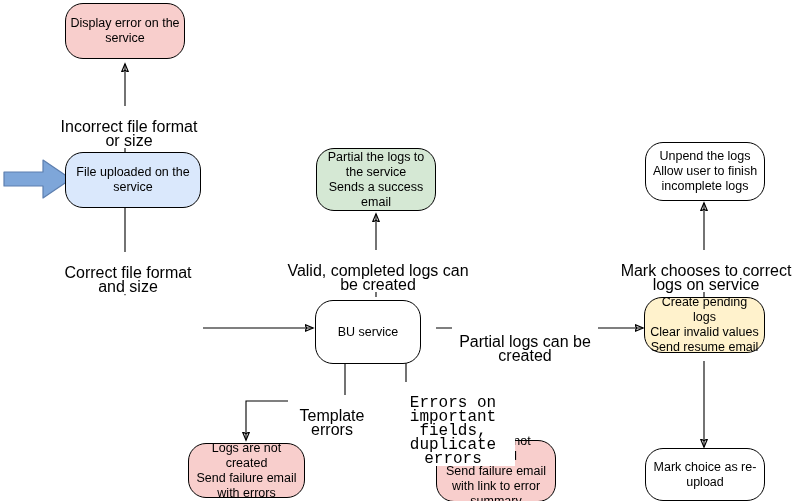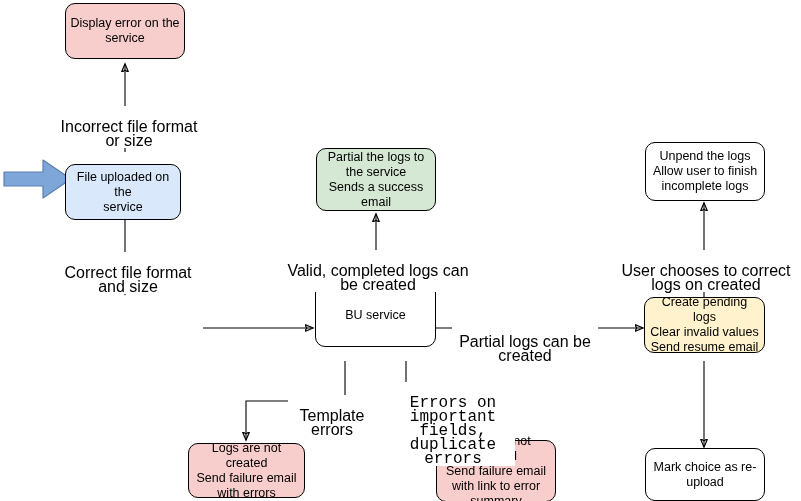--- a/index.html
+++ b/index.html
@@ -12,21 +12,21 @@
     width: 801px;
     height: 501px;
     background: #ffffff;
     overflow: hidden;
     font-family: "Liberation Sans", sans-serif;
   }
   .node {
     position: absolute;
     box-sizing: border-box;
     border: 1px solid #000000;
-    border-radius: 10px;
+    border-radius: 18px;
     display: flex;
     align-items: center;
     justify-content: center;
     text-align: center;
     font-size: 12.5px;
     line-height: 15px;
     color: #000000;
     white-space: pre-line;
     padding: 2px 4px;
   }
@@ -92,27 +92,27 @@
     <svg width="70" height="44" viewBox="0 0 70 44">
       <path d="M1,15 L40,15 L40,3 L68,22 L40,41 L40,29 L1,29 Z" fill="#7EA6D9" stroke="#5D7FAF" stroke-width="1.2" stroke-linejoin="round"></path>
     </svg>
   </div>
 
   <div class="node red" style="left:65px; top:3px; width:120px; height:56px;">
     <span>Display error on the
 service</span>
   </div>
 
-  <div class="node blue" style="left:65px; top:164px; width:116px; height:56px;">
+  <div class="node blue" style="left:65px; top:152px; width:136px; height:56px;">
     <span>File uploaded on the
 service</span>
   </div>
 
 
-  <div class="node white" style="left:315px; top:283px; width:121px; height:64px;">
+  <div class="node white" style="left:315px; top:300px; width:106px; height:64px;">
     <span>BU service</span>
   </div>
 
   <div class="node green" style="left:316px; top:148px; width:120px; height:63px;">
     <span>Partial the logs to
 the service
 Sends a success
 email</span>
   </div>
 
@@ -165,17 +165,17 @@
   <div class="edge-label" style="left:288px; top:395px; width:84px;">
     <span>Template errors</span>
   </div>
 
   <div class="edge-label" style="left:391px; top:382px; width:120px;font-family:Liberation Mono, monospace;">
     <span>Errors on important fields,
 duplicate errors</span>
   </div>
 
   <div class="edge-label" style="left:607px; top:250px; width:194px;">
-    <span>User chooses to correct logs on created</span>
+    <span>Mark chooses to correct logs on service</span>
   </div>
 
 
 </div>
 
 </body></html>

